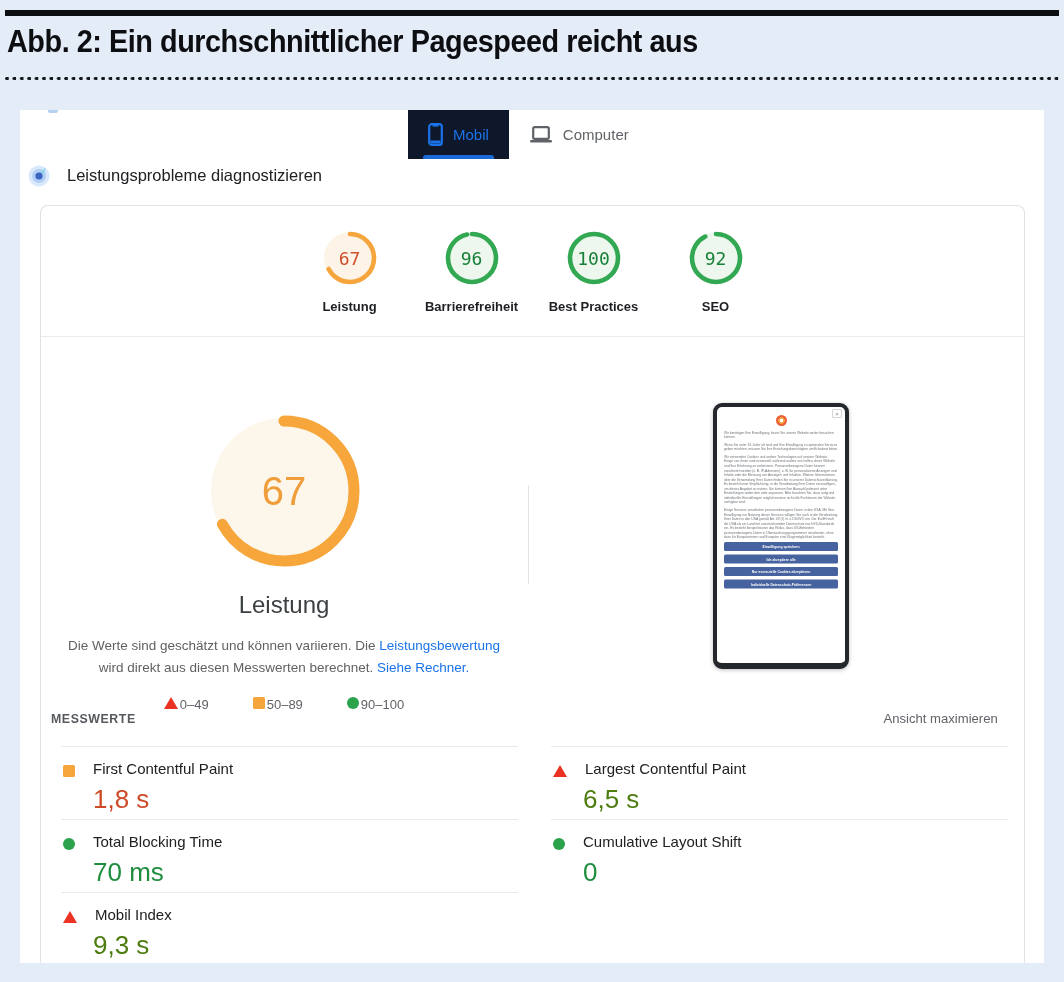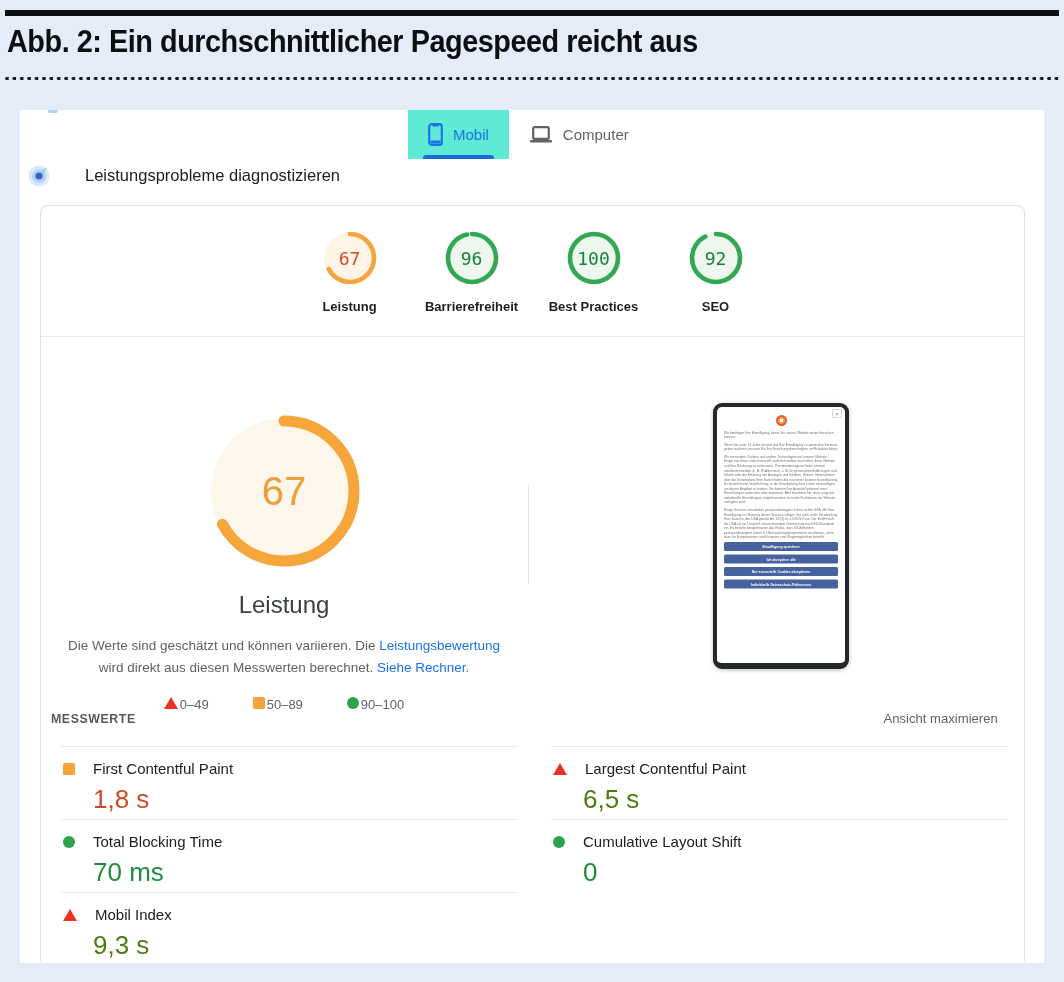--- a/index.html
+++ b/index.html
@@ -15,27 +15,27 @@
             background-image:radial-gradient(circle at 2px 2.5px, #15181c 1.6px, transparent 2px);
             background-size:7.4px 5px; background-repeat:repeat-x; }
 
   
   .panel { position:absolute; left:20px; top:110px; width:1024px; height:853px; background:#ffffff; }
   .fragment { position:absolute; left:28px; top:0; width:10px; height:2.5px; background:#b5d0f0; border-radius:0 0 2px 2px; }
 
   
   .tabs { position:absolute; left:388px; top:0; display:flex; align-items:stretch; height:49px; }
   .tab { display:flex; align-items:center; gap:10px; padding:0 20px; font-size:15px; cursor:pointer; position:relative; }
-  .tab.active { background:#5eead4; color:#1a73e8; }
+  .tab.active { background:#0f172a; color:#1a73e8; }
   .tab.inactive { color:#5f6368; }
   .tab.active .underline { position:absolute; left:15px; right:15px; bottom:0; height:4px;
                            background:#1a6bd8; border-radius:3px 3px 0 0; }
 
   
-  .sec-head { position:absolute; left:7px; top:53px; display:flex; align-items:center; gap:34px; }
+  .sec-head { position:absolute; left:7px; top:53px; display:flex; align-items:center; gap:16px; }
   .sec-head .txt { font-size:16.5px; color:#202124; }
 
   
   .card { position:absolute; left:20px; top:95px; width:985px; height:758px;
           border:1px solid #dfe1e5; border-bottom:none; border-radius:8px 8px 0 0; background:#fff; }
 
   
   .scores { display:flex; justify-content:center; gap:0; padding-top:24px; }
   .score { width:122px; display:flex; flex-direction:column; align-items:center; cursor:pointer; }
   .score .num { position:absolute; inset:0; display:flex; align-items:center; justify-content:center;
@@ -76,21 +76,21 @@
 
   
   .meas-row { position:absolute; left:10px; right:26px; top:505px; display:flex; justify-content:space-between; align-items:center; }
   .meas-title { font-size:13px; font-weight:600; letter-spacing:0.6px; color:#565a5f; transform:scaleX(0.95); transform-origin:left; }
   .meas-expand { font-size:13.5px; color:#5f6368; cursor:pointer; transform:scaleX(0.97); transform-origin:right; }
 
   
   .metrics { position:absolute; left:20px; top:540px; display:grid; grid-template-columns:457px 457px; column-gap:33px; }
   .mcell { height:73px; border-top:1px solid #e8eaed; padding:13px 0 0 2px; }
   .mcell.empty { border-top:none; }
-  .mlabel { display:flex; align-items:center; gap:18px; font-size:15px; color:#212121; }
+  .mlabel { display:flex; align-items:flex-end; gap:18px; font-size:15px; color:#212121; }
   .mvalue { margin-left:30px; margin-top:7px; font-size:26px; }
 </style>
 </head>
 <body>
 
 <div class="page">
 
   <div class="topbar"></div>
   <div class="fig-title">Abb. 2: Ein durchschnittlicher Pagespeed reicht aus</div>
   <div class="dotted"></div>

